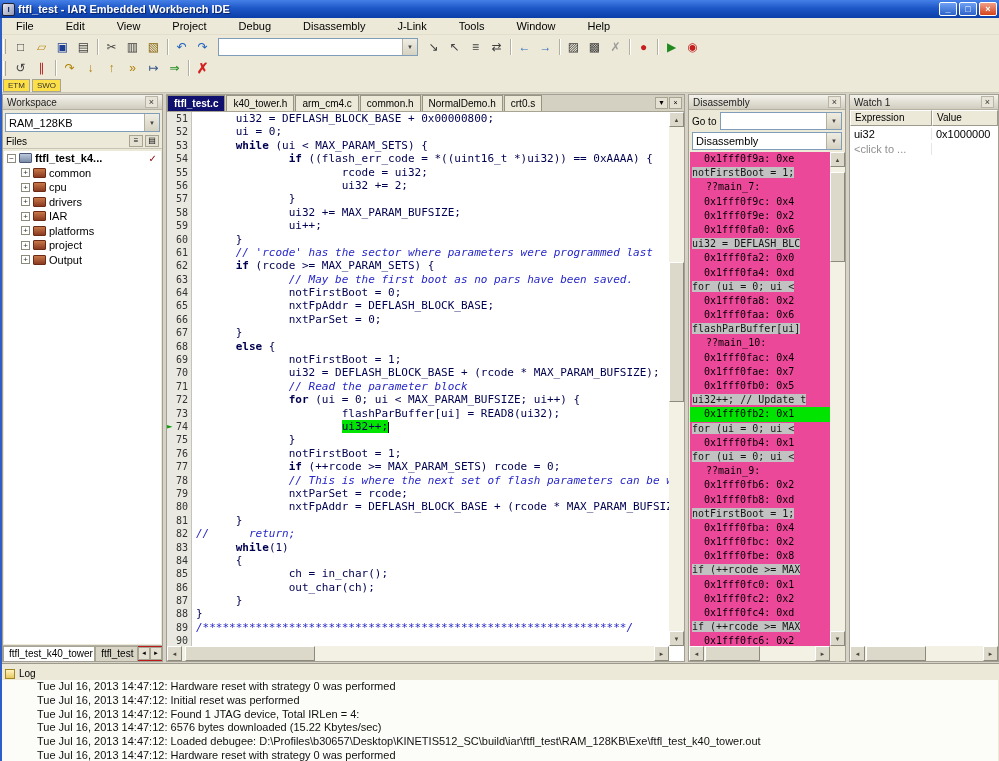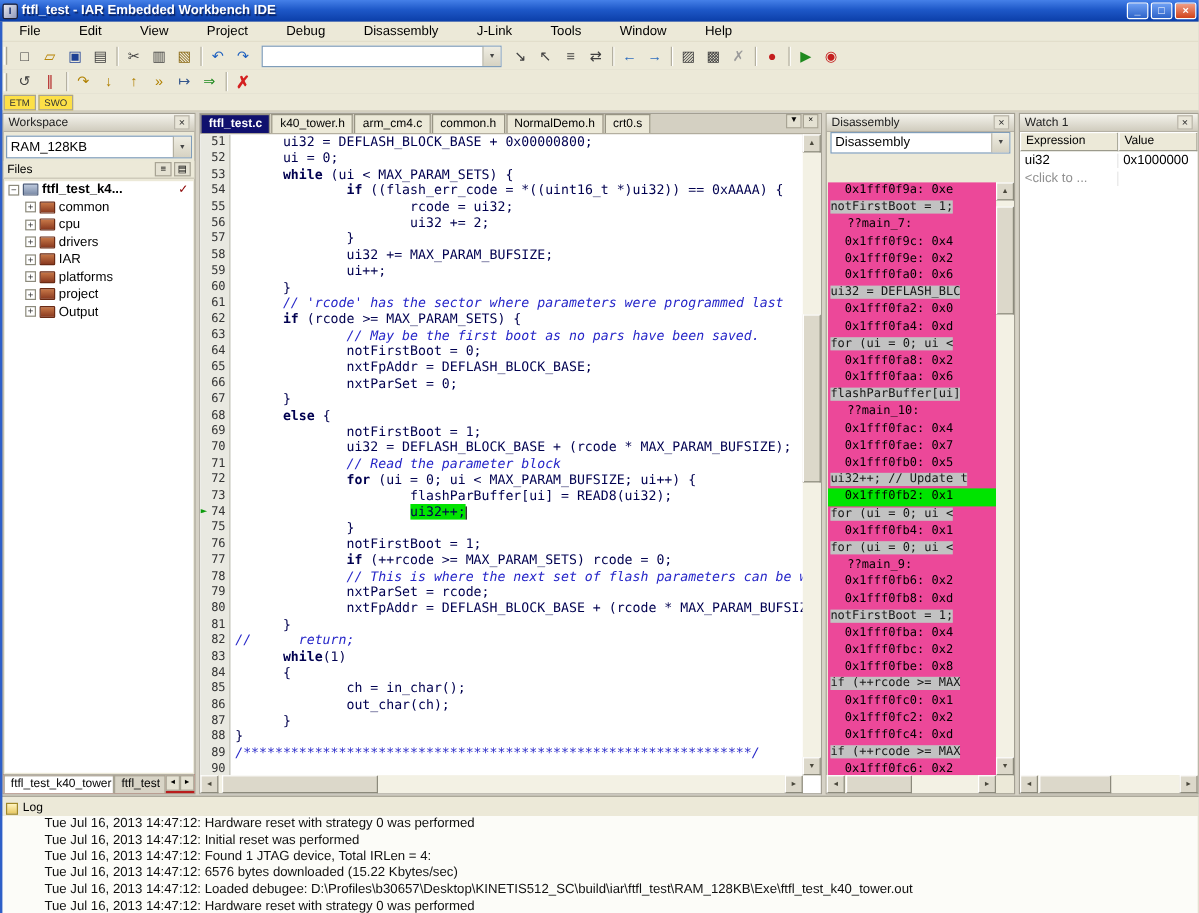--- a/index.html
+++ b/index.html
@@ -51,28 +51,28 @@
 .fh-btn{width:14px;height:12px;border:1px solid #A8A494;background:#E4E1D2;font-size:8px;line-height:10px;text-align:center;margin-left:2px}
 .fh-spacer{margin-left:auto}
 .tree{position:absolute;top:56px;left:1px;right:1px;bottom:17px;background:#fff;overflow:hidden}
 .tree-row{height:14.5px;display:flex;align-items:center;font-size:11px;white-space:nowrap}
 .expander{width:9px;height:9px;min-width:9px;border:1px solid #8C8A7C;background:#fff;font-size:8px;line-height:7px;text-align:center;margin-right:3px;color:#333}
 .tree-ico{width:13px;height:10px;min-width:13px;margin-right:3px;border-radius:1px}
 .ico-project{background:linear-gradient(#BCC8DC,#7C8CA8);border:1px solid #4A5A78}
 .ico-group{background:linear-gradient(#C87848,#8A3A20);border:1px solid #6A2A14}
 .tree-label{overflow:hidden}
 .tree-check{margin-left:auto;padding-right:4px;color:#8B0000;font-size:10px}
-.ws-tabs{position:absolute;left:0;right:0;bottom:0;height:16px;background:#b91c1c;border-top:1px solid #B4B0A4;display:flex;align-items:flex-start;font-size:10px}
+.ws-tabs{position:absolute;left:0;right:0;bottom:0;height:16px;background:#b91c1c;border-top:1px solid #B4B0A4;display:flex;align-items:center;font-size:10px}
 .ws-tab{height:15px;padding:1px 5px;border:1px solid #A8A494;border-bottom:none;background:#D8D4C6;white-space:nowrap;overflow:hidden}
 .ws-tab.active{background:#fff}
 .ws-tab-arrows{margin-left:auto;display:flex}
 .ws-arrow{width:12px;height:13px;border:1px solid #A8A494;background:#E4E1D2;font-size:6px;line-height:11px;text-align:center}
 
 
-.tabbar{height:17px;background:#D4D0C2;display:flex;align-items:flex-start;border-bottom:1px solid #A8A494}
+.tabbar{height:17px;background:#D4D0C2;display:flex;align-items:flex-end;border-bottom:1px solid #A8A494}
 .tabs-host{display:flex;align-items:flex-end;overflow:hidden}
 .ed-tab{height:16px;padding:2px 6px 0;font-size:10px;background:#ECE9D8;border:1px solid #989484;border-bottom:none;margin-right:1px;white-space:nowrap}
 .ed-tab.active{background:#10106E;color:#fff;font-weight:bold}
 .tab-ctrl{margin-left:auto;display:flex;gap:1px;padding:0 2px 2px 0}
 .tab-ctrl-btn{width:13px;height:12px;border:1px solid #A8A494;background:#E4E1D2;font-size:7px;line-height:10px;text-align:center}
 .code-region{position:absolute;top:17px;left:0;right:15px;bottom:15px;background:#fff;display:flex;overflow:hidden}
 .gutter{width:25px;background:#E9E9E1;border-right:1px solid #C4C4BA}
 .gut-row{height:13.4px;position:relative;font:10px "DejaVu Sans Mono",monospace;color:#333;text-align:right;padding-right:3px;line-height:13.4px}
 .exec-arrow{position:absolute;left:0;top:1px;color:#0C9B0C;font-size:9px;line-height:11px}
 .codecol{flex:1;font:11px/13.4px "DejaVu Sans Mono",monospace;color:#000050;white-space:pre;overflow:hidden;padding-left:4px}
@@ -411,20 +411,27 @@
     <div class="hthumb" style="left:18px;width:130px" data-name="scrollbar-thumb"></div>
     <span class="sbb" style="position:absolute;right:0" data-name="scroll-right-icon">►</span>
   </div>
 </div>
 
 <div class="panel da" data-name="disassembly-panel">
   <div class="panel-title" data-name="disassembly-title-bar">
     <span data-name="disassembly-title">Disassembly</span>
     <span class="panel-close" data-name="close-icon">×</span>
   </div>
+  <div class="goto-row" data-name="goto-row">
+    <span data-name="goto-label">Go to</span>
+    <span class="combo goto-combo" data-name="goto-combobox">
+      <span class="combo-text" data-name="goto-value"></span>
+      <span class="combo-btn" data-name="chevron-down-icon">▼</span>
+    </span>
+  </div>
   <div class="mode-row" data-name="mode-row">
     <span class="combo mode-combo" data-name="disassembly-mode-select">
       <span class="combo-text" data-name="disassembly-mode-value">Disassembly</span>
       <span class="combo-btn" data-name="chevron-down-icon">▼</span>
     </span>
   </div>
   <div class="da-host" data-name="disassembly-rows"><div class="da-row da-addr" data-name="disasm-row">0x1fff0f9a: 0xe</div><div class="da-row da-src" data-name="disasm-row"><span data-name="disasm-source-text">notFirstBoot = 1;</span></div><div class="da-row da-label" data-name="disasm-row">??main_7:</div><div class="da-row da-addr" data-name="disasm-row">0x1fff0f9c: 0x4</div><div class="da-row da-addr" data-name="disasm-row">0x1fff0f9e: 0x2</div><div class="da-row da-addr" data-name="disasm-row">0x1fff0fa0: 0x6</div><div class="da-row da-src" data-name="disasm-row"><span data-name="disasm-source-text">ui32 = DEFLASH_BLC</span></div><div class="da-row da-addr" data-name="disasm-row">0x1fff0fa2: 0x0</div><div class="da-row da-addr" data-name="disasm-row">0x1fff0fa4: 0xd</div><div class="da-row da-src" data-name="disasm-row"><span data-name="disasm-source-text">for (ui = 0; ui &lt;</span></div><div class="da-row da-addr" data-name="disasm-row">0x1fff0fa8: 0x2</div><div class="da-row da-addr" data-name="disasm-row">0x1fff0faa: 0x6</div><div class="da-row da-src" data-name="disasm-row"><span data-name="disasm-source-text">flashParBuffer[ui]</span></div><div class="da-row da-label" data-name="disasm-row">??main_10:</div><div class="da-row da-addr" data-name="disasm-row">0x1fff0fac: 0x4</div><div class="da-row da-addr" data-name="disasm-row">0x1fff0fae: 0x7</div><div class="da-row da-addr" data-name="disasm-row">0x1fff0fb0: 0x5</div><div class="da-row da-src" data-name="disasm-row"><span data-name="disasm-source-text">ui32++; // Update t</span></div><div class="da-row da-cur" data-name="disasm-row">0x1fff0fb2: 0x1</div><div class="da-row da-src" data-name="disasm-row"><span data-name="disasm-source-text">for (ui = 0; ui &lt;</span></div><div class="da-row da-addr" data-name="disasm-row">0x1fff0fb4: 0x1</div><div class="da-row da-src" data-name="disasm-row"><span data-name="disasm-source-text">for (ui = 0; ui &lt;</span></div><div class="da-row da-label" data-name="disasm-row">??main_9:</div><div class="da-row da-addr" data-name="disasm-row">0x1fff0fb6: 0x2</div><div class="da-row da-addr" data-name="disasm-row">0x1fff0fb8: 0xd</div><div class="da-row da-src" data-name="disasm-row"><span data-name="disasm-source-text">notFirstBoot = 1;</span></div><div class="da-row da-addr" data-name="disasm-row">0x1fff0fba: 0x4</div><div class="da-row da-addr" data-name="disasm-row">0x1fff0fbc: 0x2</div><div class="da-row da-addr" data-name="disasm-row">0x1fff0fbe: 0x8</div><div class="da-row da-src" data-name="disasm-row"><span data-name="disasm-source-text">if (++rcode &gt;= MAX</span></div><div class="da-row da-addr" data-name="disasm-row">0x1fff0fc0: 0x1</div><div class="da-row da-addr" data-name="disasm-row">0x1fff0fc2: 0x2</div><div class="da-row da-addr" data-name="disasm-row">0x1fff0fc4: 0xd</div><div class="da-row da-src" data-name="disasm-row"><span data-name="disasm-source-text">if (++rcode &gt;= MAX</span></div><div class="da-row da-addr" data-name="disasm-row">0x1fff0fc6: 0x2</div></div>
   <div class="vscroll" data-name="disassembly-vertical-scrollbar">
     <span class="sbb sbb-top" data-name="scroll-up-icon">▲</span>
     <div class="vthumb" style="top:20px;height:90px" data-name="scrollbar-thumb"></div>

